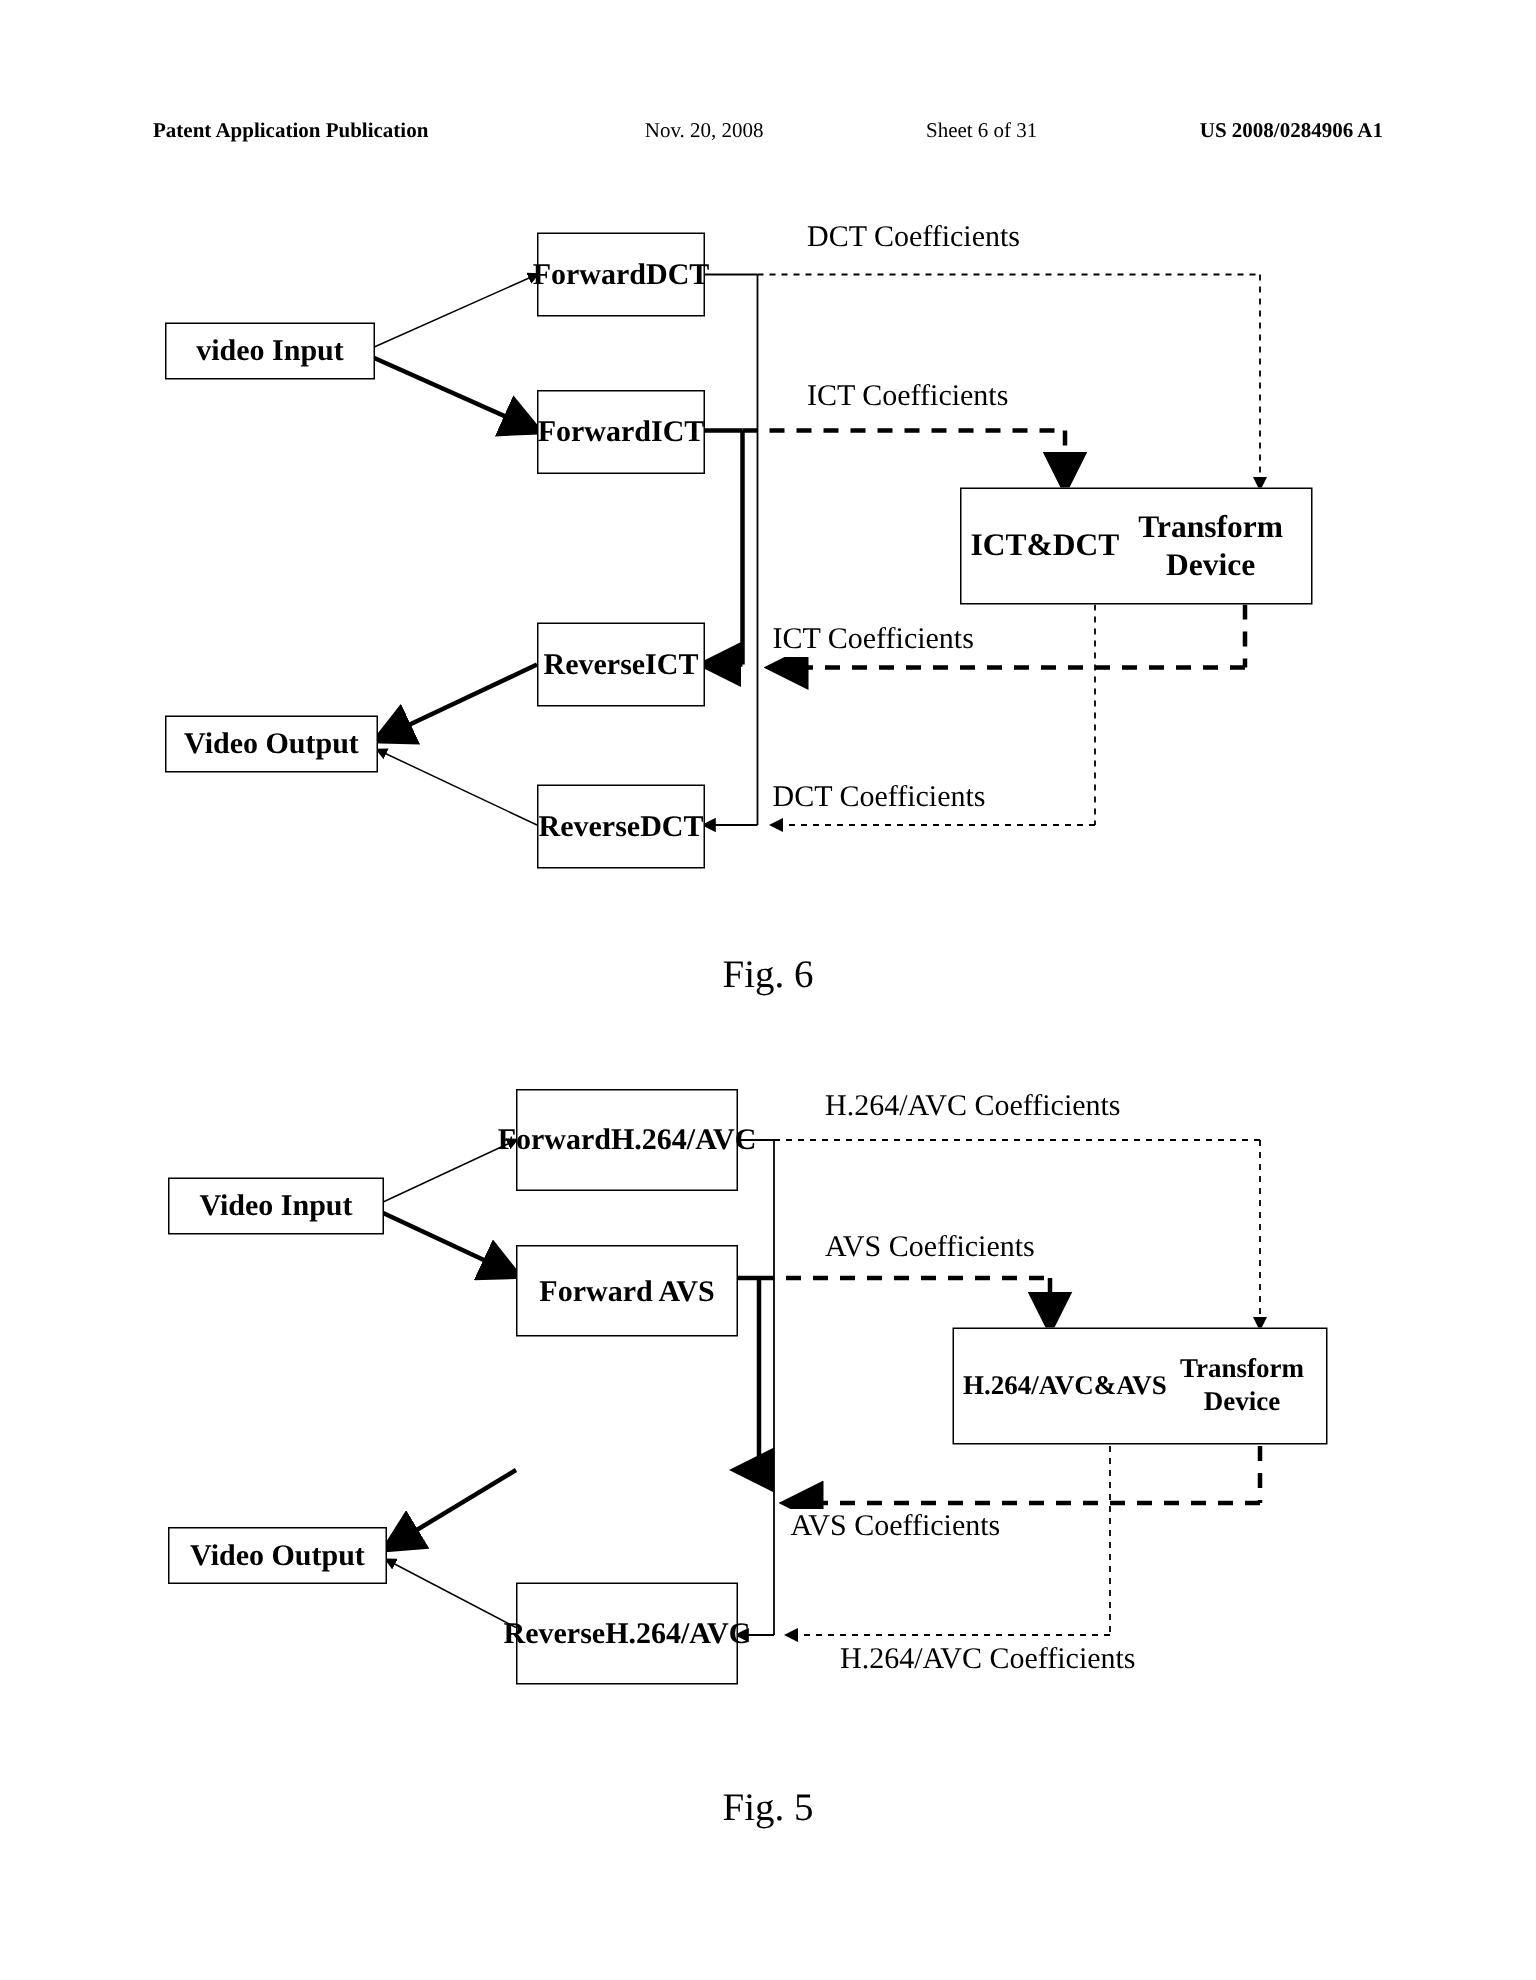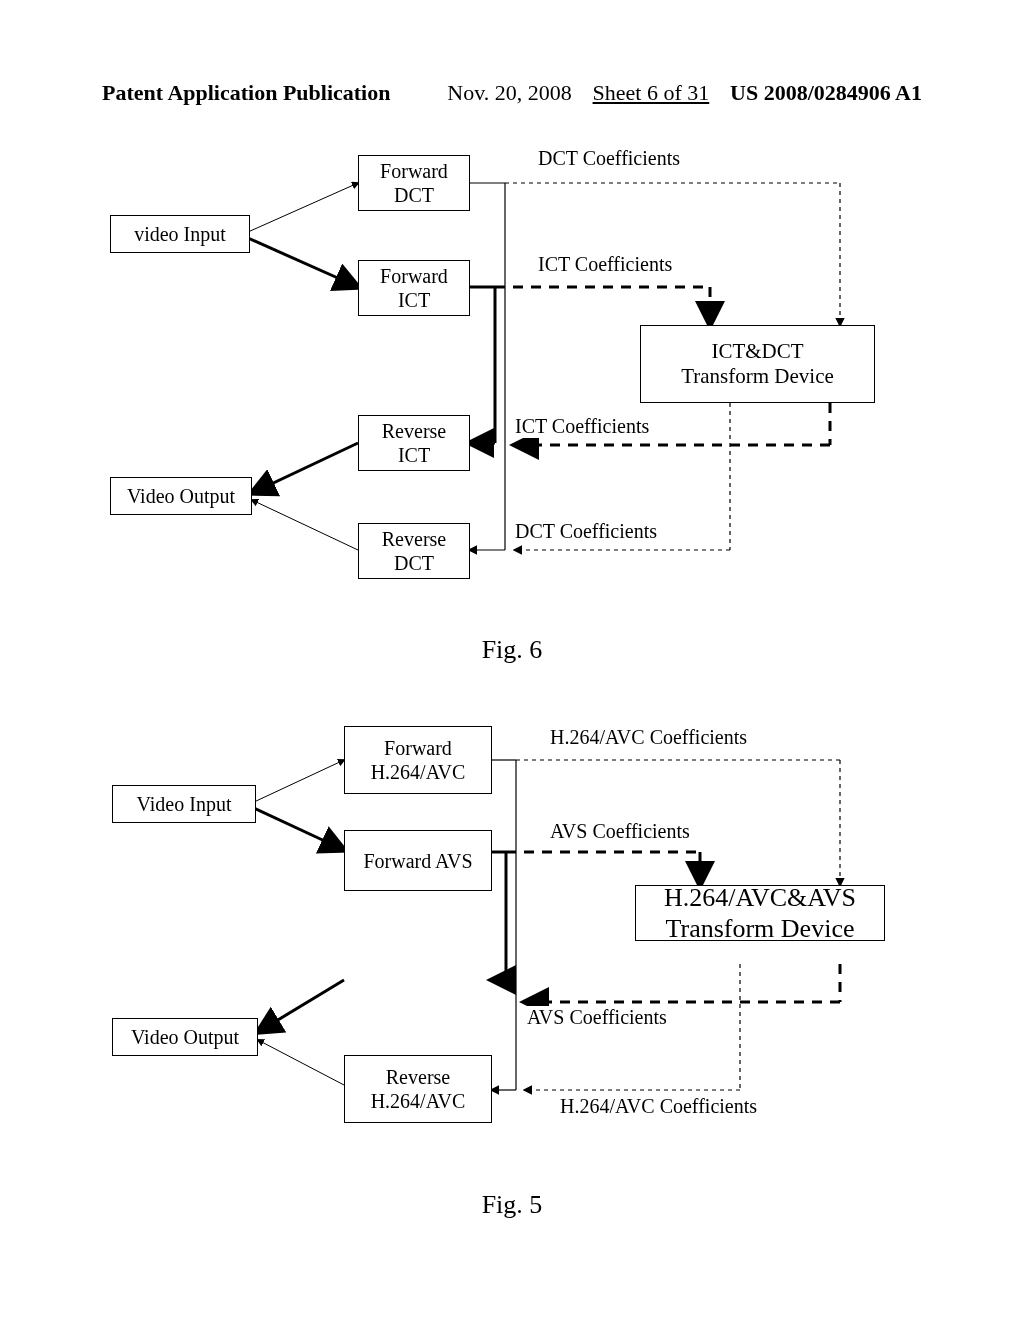--- a/index.html
+++ b/index.html
@@ -16,45 +16,46 @@
     top: 80px;
     left: 0;
     width: 100%;
     display: flex;
     justify-content: center;
   }
   .header-row {
     width: 820px;
     display: flex;
     justify-content: space-between;
-    font-size: 22px;
+    font-size: 14px;
   }
   .header-row .pub { font-weight: bold; }
   .header-row .date { font-weight: normal; margin-left: 36px; }
-  .header-row .sheet { font-weight: normal; text-decoration: underline; }
+  .header-row .sheet { font-weight: normal; }
   .header-row .num { font-weight: bold; }
   .diagram {
     position: absolute;
     left: 100px;
     width: 820px;
   }
   .dia1 { top: 145px; height: 440px; }
   .dia2 { top: 720px; height: 410px; }
   .box {
     position: absolute;
     border: 1.5px solid #000;
     background: #fff;
     text-align: center;
     display: flex;
-    flex-direction: column;
+    flex-direction: row;
     justify-content: center;
     align-items: center;
     font-size: 20px;
     line-height: 1.2;
     padding: 4px 6px;
+    font-weight: bold;
   }
   .label {
     position: absolute;
     font-size: 20px;
     background: #fff;
   }
   .figcap {
     position: absolute;
     font-size: 26px;
     left: 0;
@@ -217,21 +218,21 @@
     <span>H.264/AVC</span>
   </div>
   <div class="box" style="left:244px; top:110px; width:148px; height:61px;">
     <span>Forward AVS</span>
   </div>
   <div class="box" style="left:244px; top:335px; width:148px; height:68px;">
     <span>Reverse</span>
     <span>H.264/AVC</span>
   </div>
 
-  <div class="box" style="left:535px; top:165px; width:250px; height:56px; font-size:26px;">
+  <div class="box" style="left:535px; top:165px; width:250px; height:78px; font-size:18px;">
     <span>H.264/AVC&amp;AVS</span>
     <span>Transform Device</span>
   </div>
 
   <div class="label" style="left:450px; top:6px;">H.264/AVC Coefficients</div>
   <div class="label" style="left:450px; top:100px;">AVS Coefficients</div>
   <div class="label" style="left:427px; top:286px;">AVS Coefficients</div>
   <div class="label" style="left:460px; top:375px;">H.264/AVC Coefficients</div>
 </div>
 

